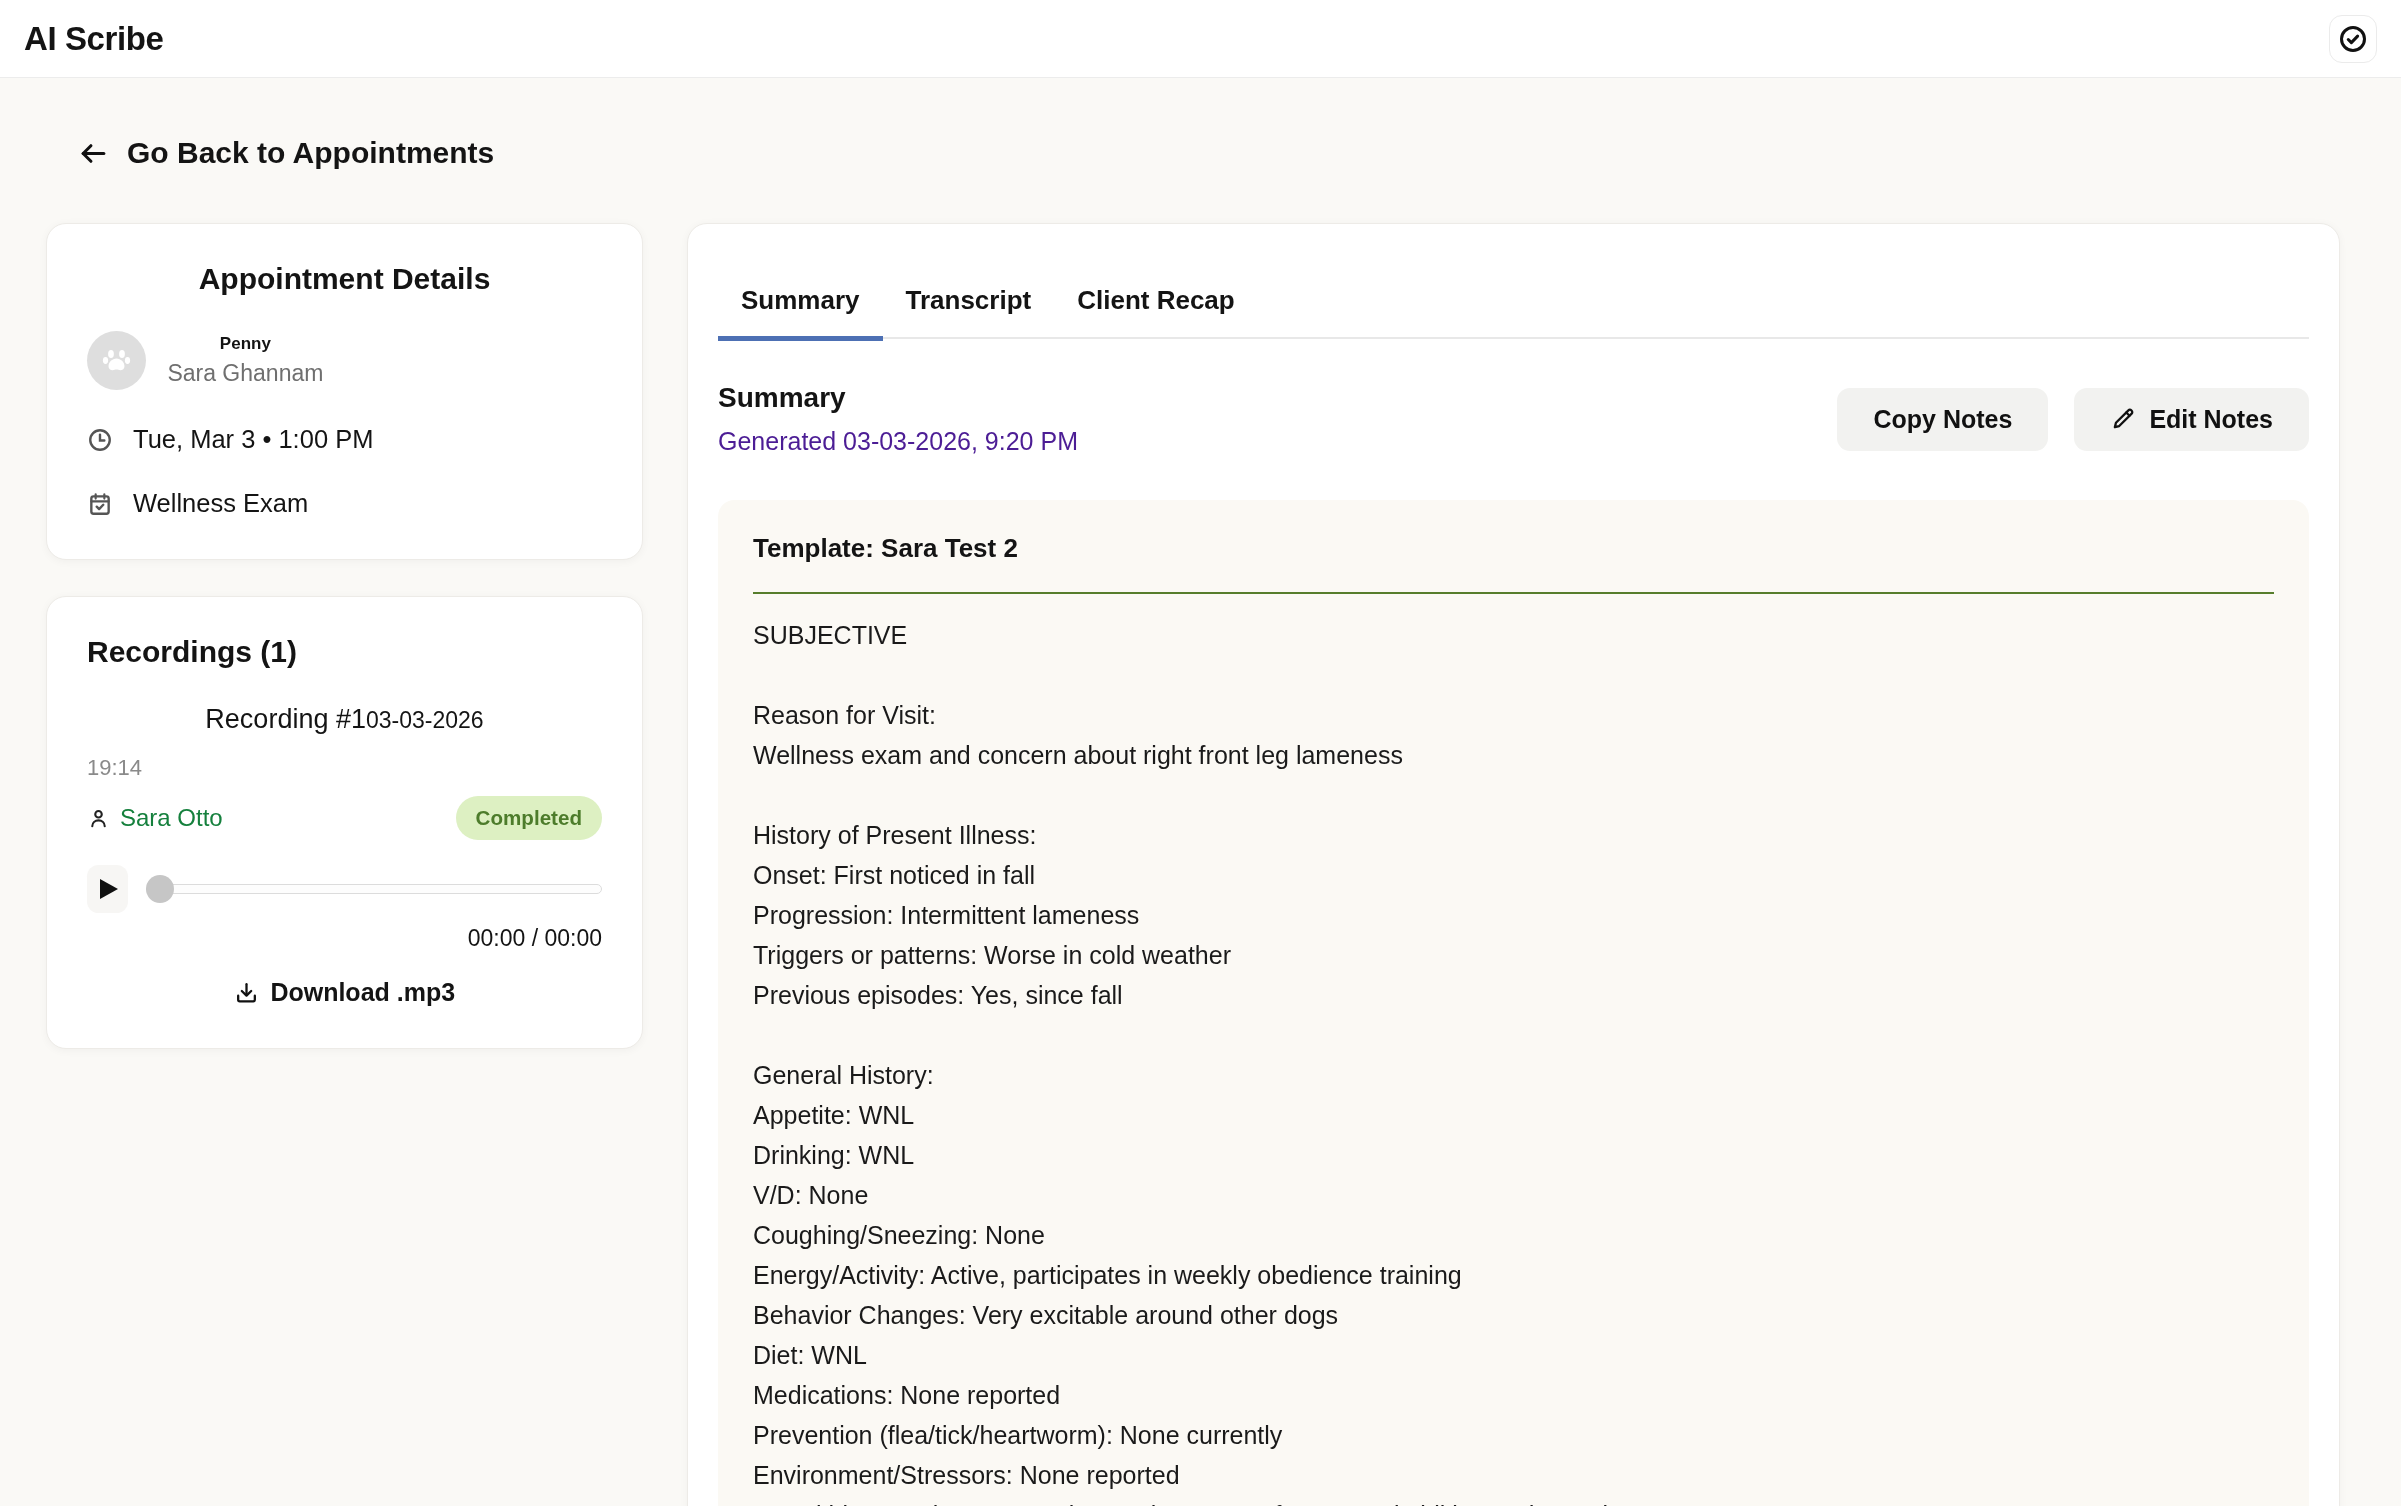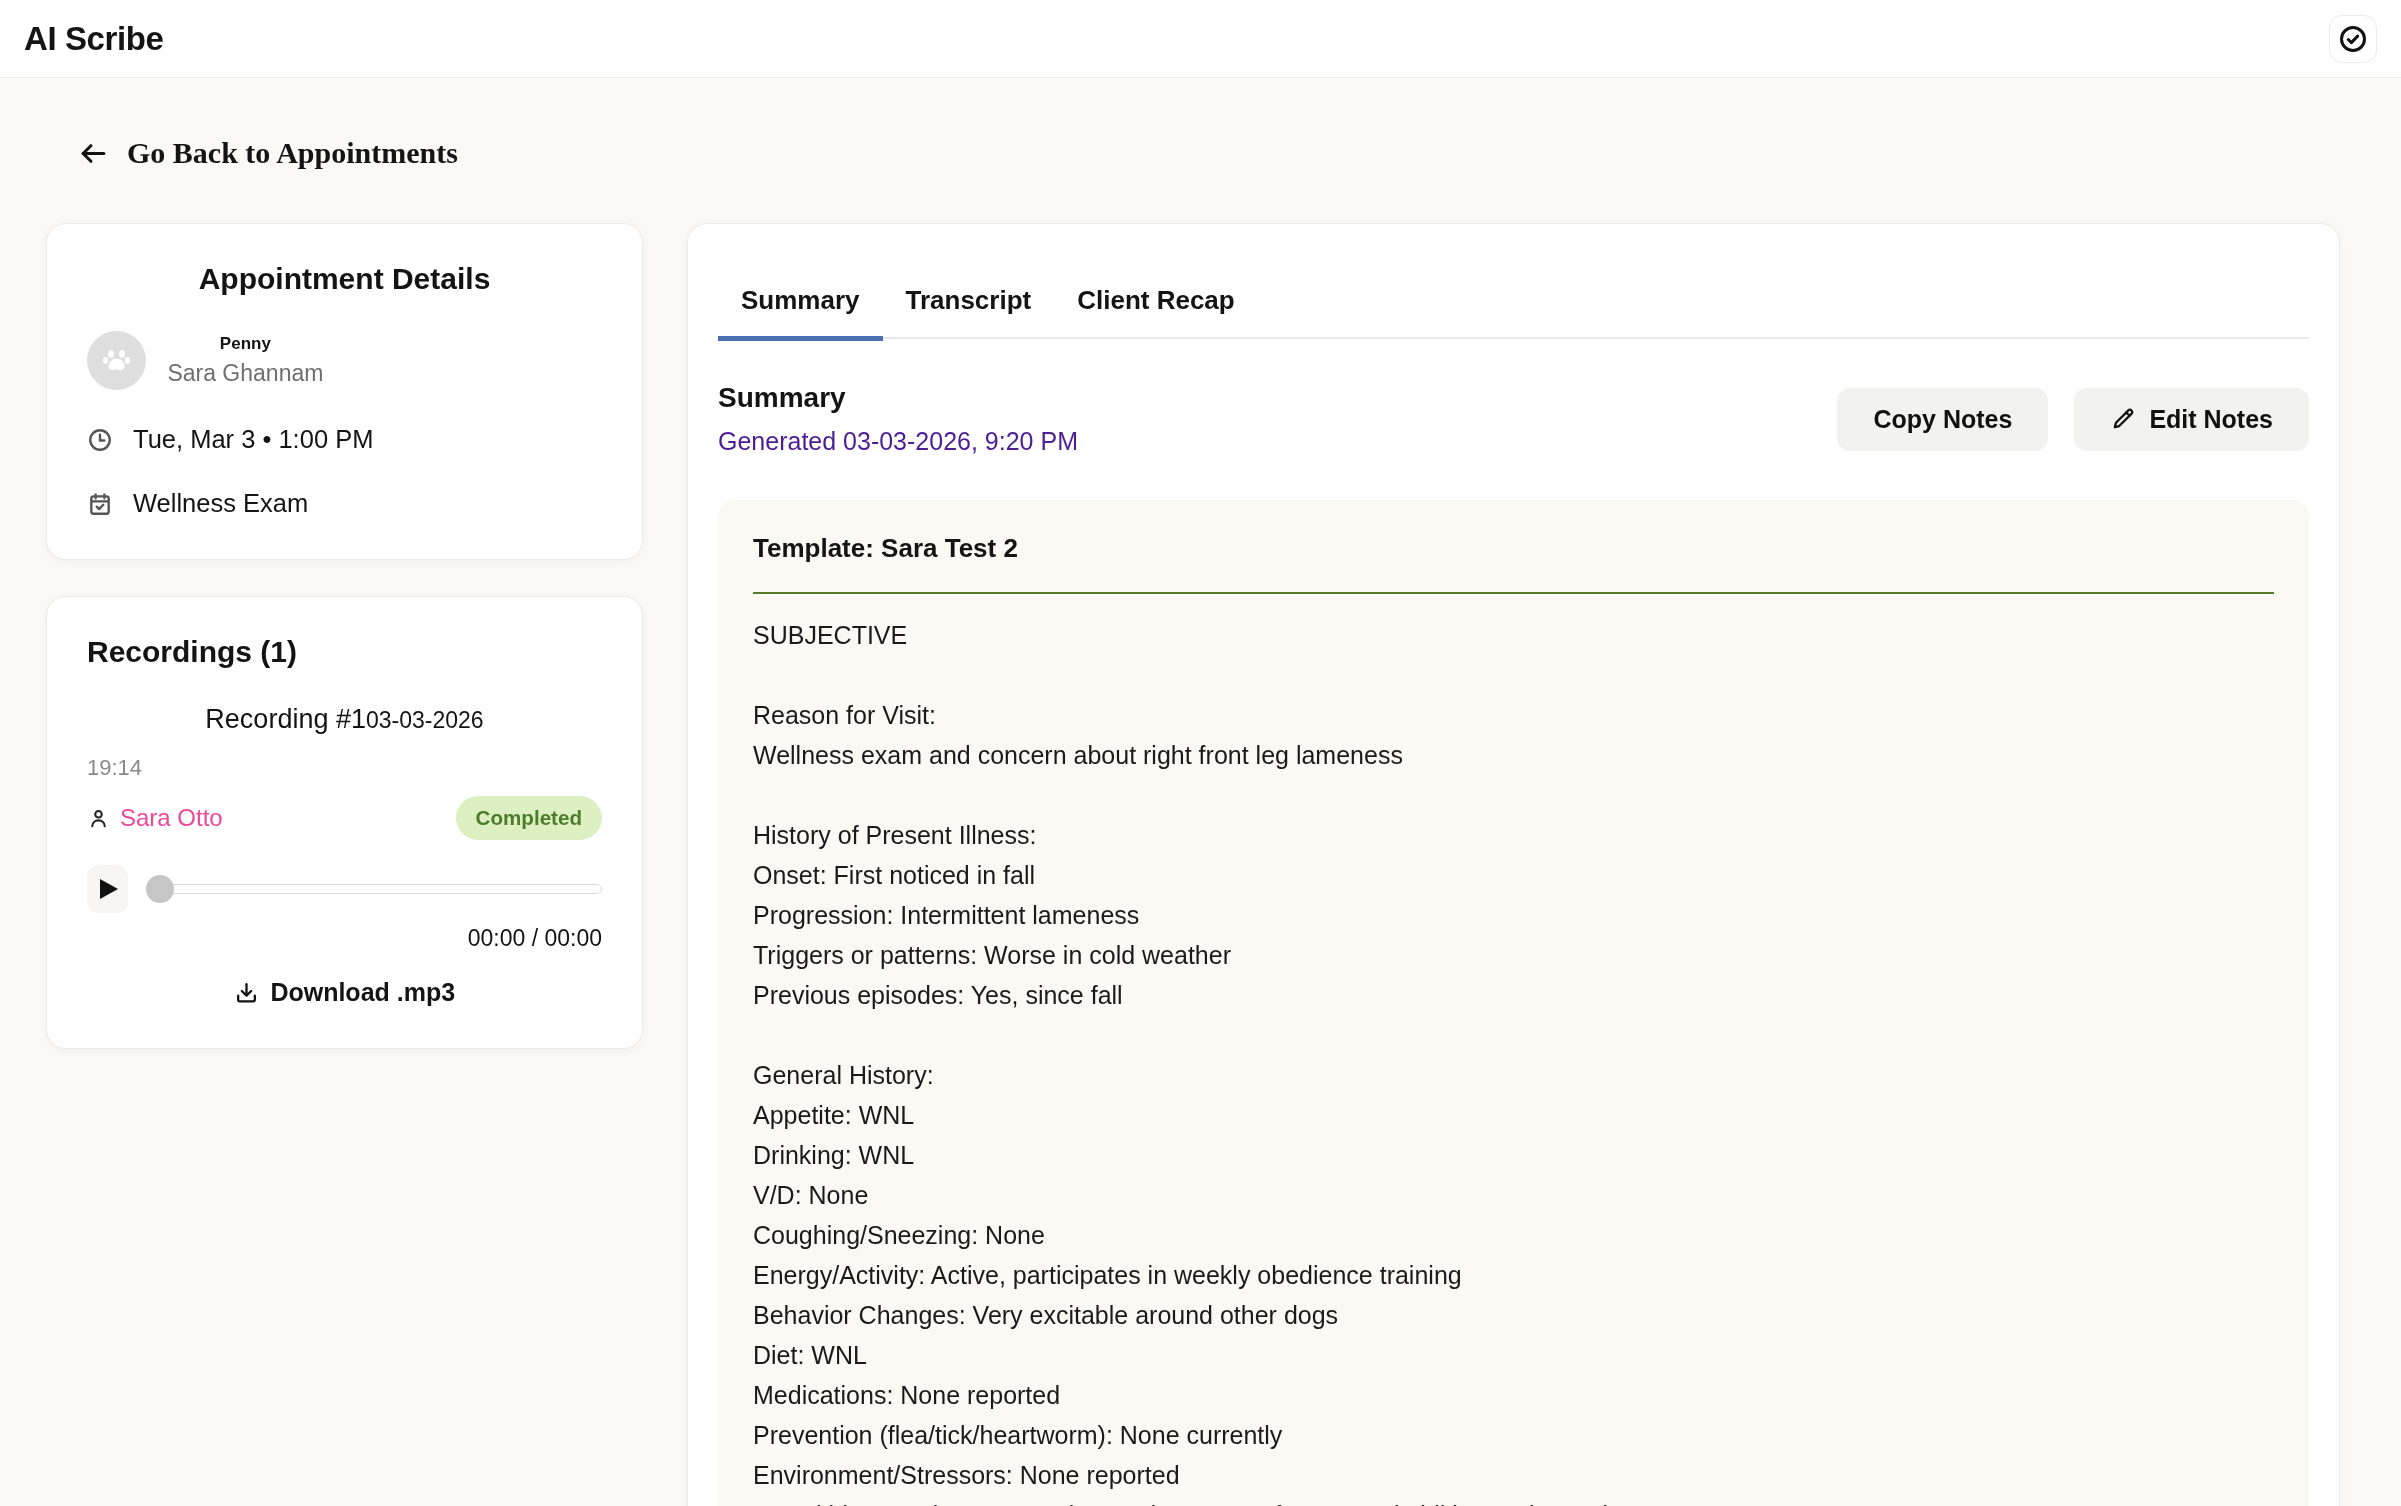--- a/index.html
+++ b/index.html
@@ -25,21 +25,21 @@
     display:flex;align-items:center;padding:0 24px;
   }
   .app-title{font-size:33px;font-weight:700;letter-spacing:-0.4px;}
   .topbar-right-btn{
     margin-left:auto;width:48px;height:48px;border:1.6px solid #ebebeb;border-radius:13px;
     background:#fff;display:flex;align-items:center;justify-content:center;cursor:pointer;
   }
   
   .back-row{
     margin:58px 0 53px 78px;display:flex;align-items:center;gap:18px;
-    font-size:30px;font-weight:700;cursor:pointer;width:max-content;font-family:Liberation Serif, serif;
+    font-size:30px;font-weight:700;cursor:pointer;width:max-content;
   }
   
   .layout{display:flex;align-items:flex-start;gap:44px;padding:0 61px 0 46px;}
   aside{width:597px;flex-shrink:0;}
   main{flex:1;}
   .card{
     background:#fff;border:1.6px solid var(--card-border);border-radius:20px;
     box-shadow:0 1.6px 8.2px rgba(30,25,10,.04);
   }
   
@@ -53,21 +53,21 @@
   .patient-name{font-size:17px;font-weight:700;}
   .client-name{font-size:23px;color:#6f6f6f;margin-top:6.6px;}
   .meta-row{display:flex;align-items:center;gap:20px;margin-top:35px;font-size:25.5px;}
   
   .rec-card{padding:38px 40px 41px;}
   .rec-name-row{display:flex;align-items:baseline;justify-content:center;margin-top:35px;}
   .rec-name{font-size:27px;}
   .rec-date{font-size:23px;}
   .rec-duration{font-size:22px;color:#8a8a8a;margin-top:20px;}
   .rec-person-row{display:flex;align-items:center;justify-content:space-between;margin-top:15px;}
-  .rec-person{display:flex;align-items:center;gap:10px;font-size:24px;color:#ec4899;}
+  .rec-person{display:flex;align-items:center;gap:10px;font-size:24px;color:#15803d;}
   .status-badge{
     background:var(--badge-bg);color:var(--badge-text);
     font-size:20.6px;font-weight:700;padding:10px 20px;border-radius:822px;
   }
   .player-row{display:flex;align-items:center;gap:18px;margin-top:25px;}
   .play-btn{
     width:41px;height:48px;border-radius:11.5px;background:#f7f6f4;border:none;
     display:flex;align-items:center;justify-content:center;cursor:pointer;flex-shrink:0;
   }
   .play-tri{

